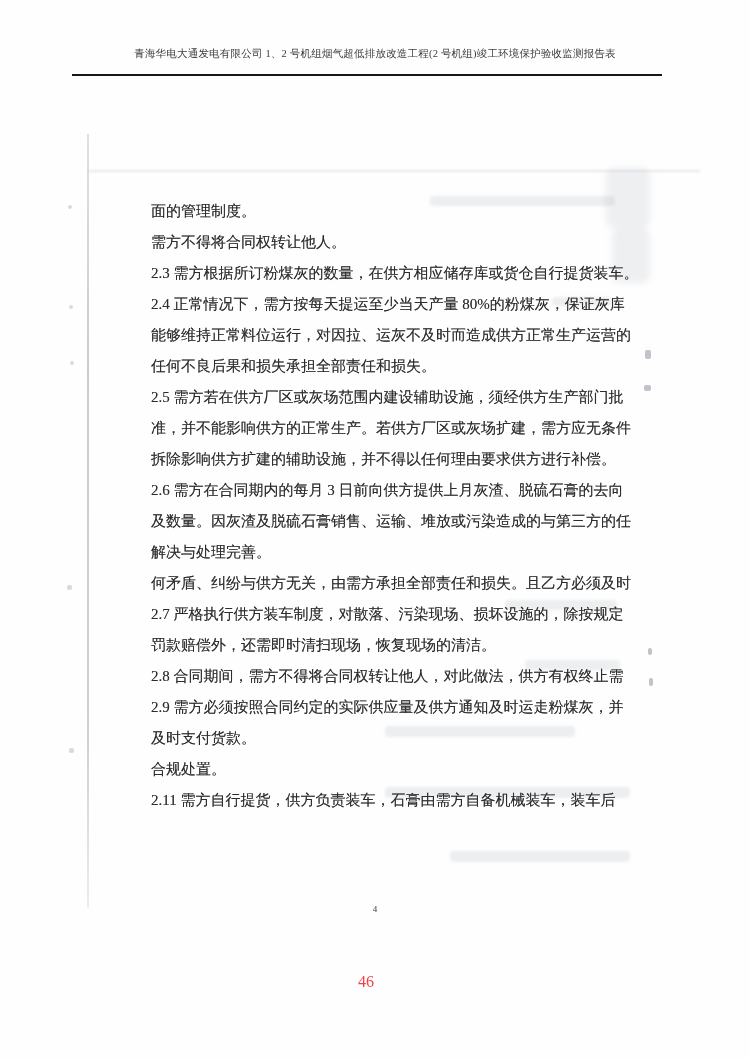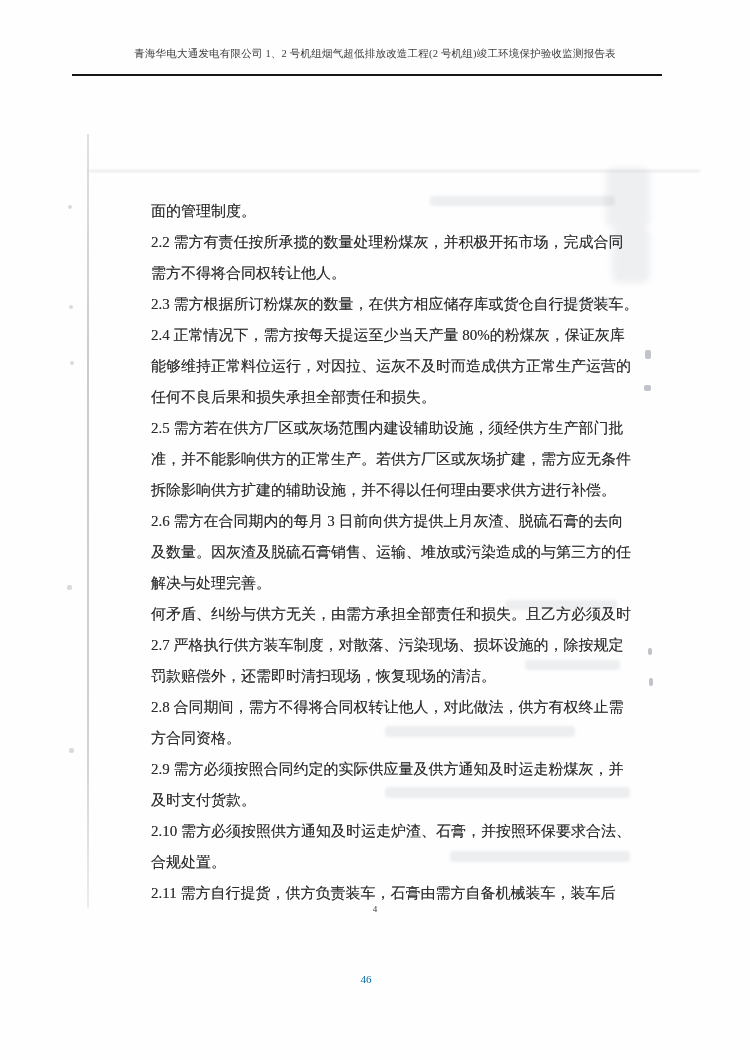--- a/index.html
+++ b/index.html
@@ -51,22 +51,22 @@
     text-align: center;
     font-size: 9px;
     color: #3a3a3a;
   }
   .page-num {
     position: absolute;
     top: 973px;
     left: 0;
     width: 732px;
     text-align: center;
-    font-size: 11px;
-    color: #0369a1;
+    font-size: 16px;
+    color: #ef4444;
   }
   
   .art { position: absolute; pointer-events: none; }
   .page-edge-line {
     left: 87px; top: 134px; width: 2px; height: 774px;
     background: linear-gradient(to bottom, rgba(200,200,200,0.55), rgba(190,190,192,0.8) 30%, rgba(195,195,197,0.75) 80%, rgba(210,210,210,0.4));
   }
   .h-smudge {
     left: 88px; top: 170px; width: 612px; height: 2px;
     background: rgba(200,200,202,0.38);
@@ -131,40 +131,37 @@
   <div class="art speck s3"></div>
   <div class="art speck s4"></div>
   <div class="art speck s5"></div>
   <div class="art speck s6"></div>
   <div class="art speck s7"></div>
   <div class="art speck s8"></div>
   <div class="art speck s9"></div>
 
   <div class="body-text">
       <div class="body-line">面的管理制度。</div>
-      <div class="body-line">2.2 需方有责任按所承揽的数量处理粉煤灰，并积极开拓市场，完成合同</div>
       <div class="body-line">需方不得将合同权转让他人。</div>
       <div class="body-line">2.3 需方根据所订粉煤灰的数量，在供方相应储存库或货仓自行提货装车。</div>
       <div class="body-line">2.4 正常情况下，需方按每天提运至少当天产量 80%的粉煤灰，保证灰库</div>
       <div class="body-line">能够维持正常料位运行，对因拉、运灰不及时而造成供方正常生产运营的</div>
       <div class="body-line">任何不良后果和损失承担全部责任和损失。</div>
       <div class="body-line">2.5 需方若在供方厂区或灰场范围内建设辅助设施，须经供方生产部门批</div>
       <div class="body-line">准，并不能影响供方的正常生产。若供方厂区或灰场扩建，需方应无条件</div>
       <div class="body-line">拆除影响供方扩建的辅助设施，并不得以任何理由要求供方进行补偿。</div>
       <div class="body-line">2.6 需方在合同期内的每月 3 日前向供方提供上月灰渣、脱硫石膏的去向</div>
       <div class="body-line">及数量。因灰渣及脱硫石膏销售、运输、堆放或污染造成的与第三方的任</div>
       <div class="body-line">解决与处理完善。</div>
       <div class="body-line">何矛盾、纠纷与供方无关，由需方承担全部责任和损失。且乙方必须及时</div>
       <div class="body-line">2.7 严格执行供方装车制度，对散落、污染现场、损坏设施的，除按规定</div>
       <div class="body-line">罚款赔偿外，还需即时清扫现场，恢复现场的清洁。</div>
       <div class="body-line">2.8 合同期间，需方不得将合同权转让他人，对此做法，供方有权终止需</div>
-      <div class="body-line">方合同资格。</div>
       <div class="body-line">2.9 需方必须按照合同约定的实际供应量及供方通知及时运走粉煤灰，并</div>
       <div class="body-line">及时支付货款。</div>
-      <div class="body-line">2.10 需方必须按照供方通知及时运走炉渣、石膏，并按照环保要求合法、</div>
       <div class="body-line">合规处置。</div>
       <div class="body-line">2.11 需方自行提货，供方负责装车，石膏由需方自备机械装车，装车后</div>
     </div>
 
   <div class="inner-page-num">4</div>
 
   <div class="page-num">46</div>
 
 </div>
 

